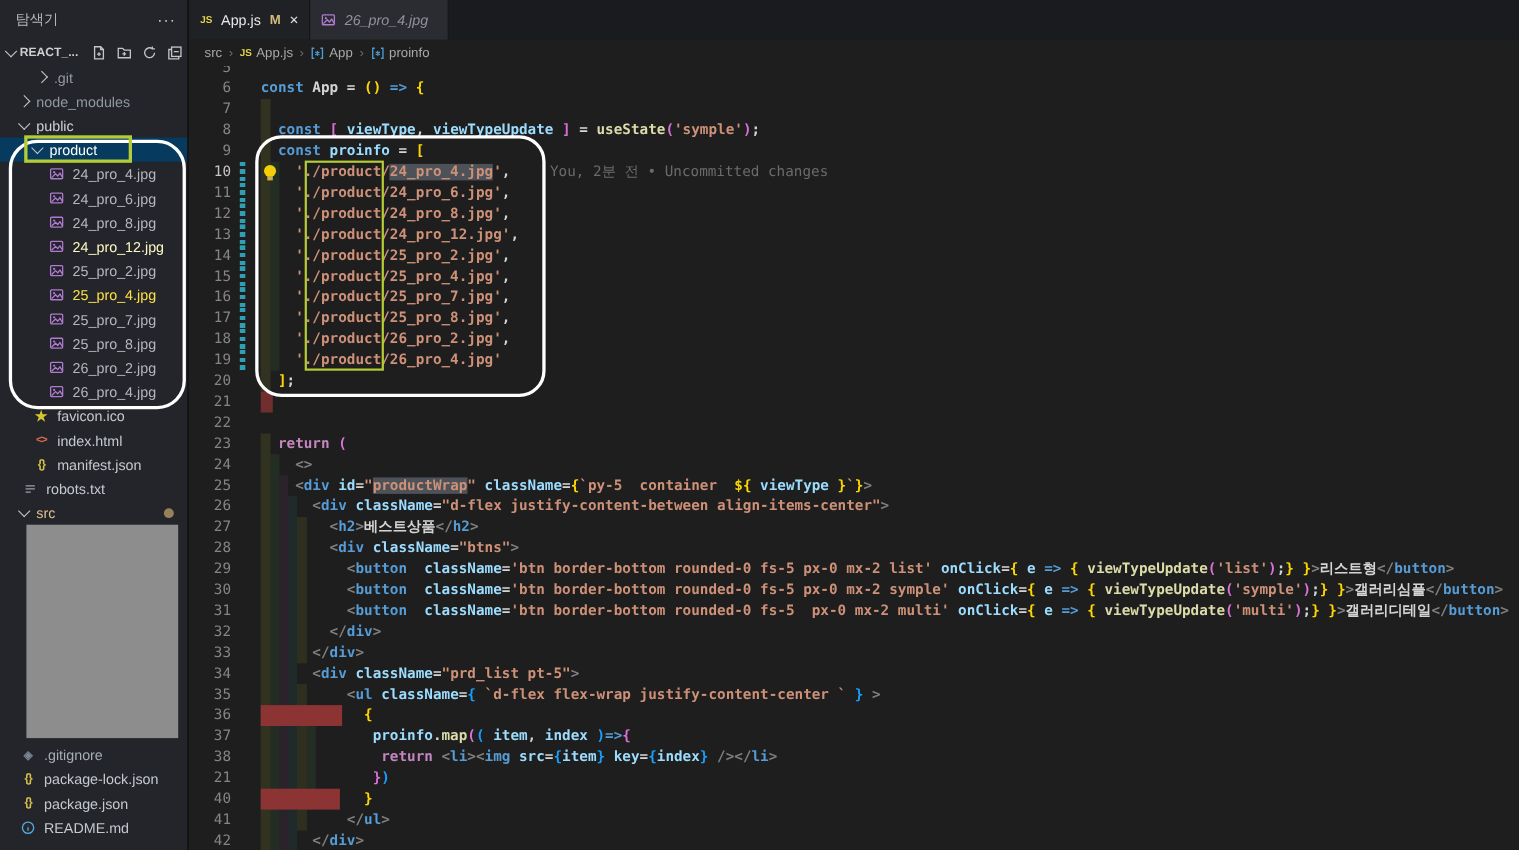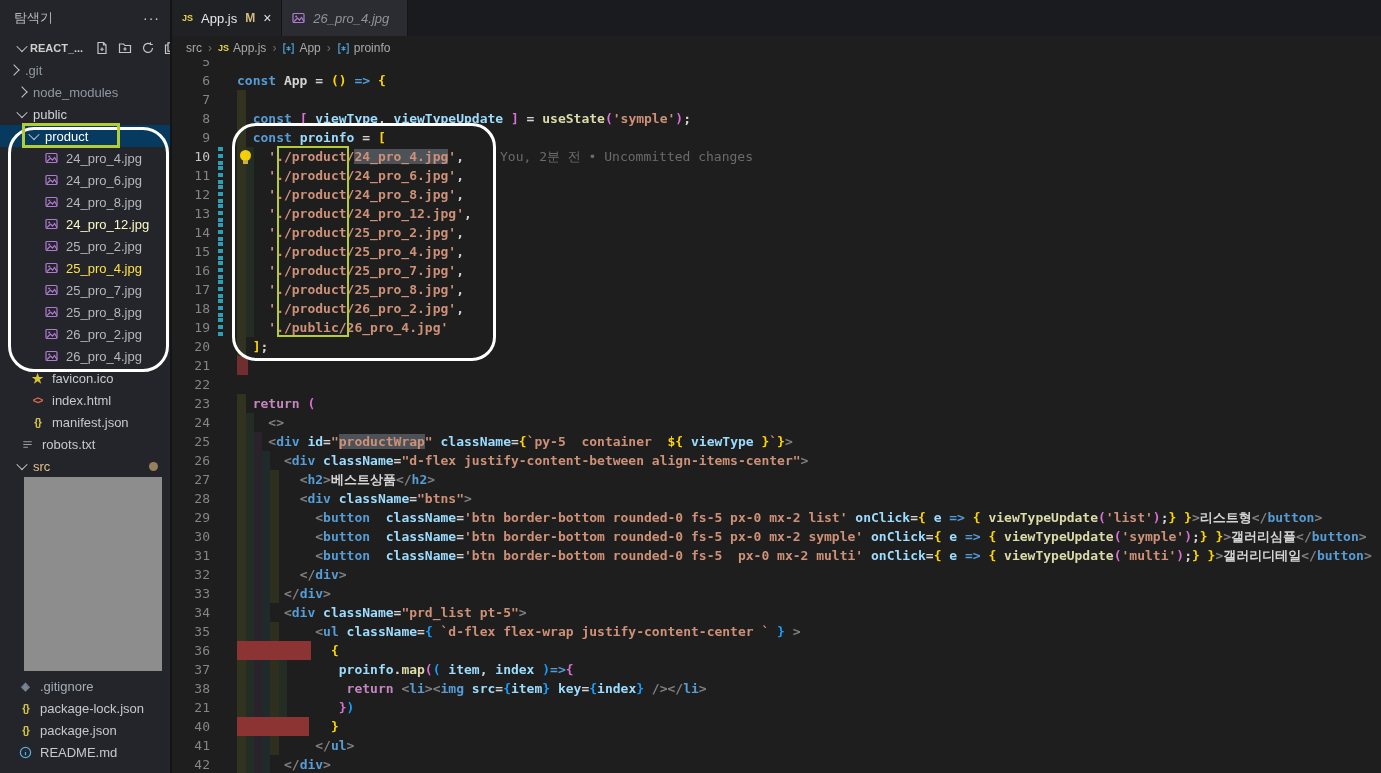--- a/index.html
+++ b/index.html
@@ -6,21 +6,21 @@
   html,body { width:1381px; height:773px; overflow:hidden; background:#1e1e1e;
               font-family:"Liberation Sans", sans-serif; }
   #stage { position:relative; width:1381px; height:773px; }
 
   
   #sidebar { position:absolute; left:0; top:0; width:174px; height:773px;
              background:#23252b; color:#c5c9ce; font-size:13px; }
   #sb-title-row { height:36px; display:flex; align-items:center; justify-content:space-between;
                   padding:0 14px; color:#b9b9b9; }
   #sb-more { color:#cccccc; font-size:14px; letter-spacing:1px; cursor:pointer; }
-  #sb-section { height:23px; display:flex; align-items:center; padding:0 6px;margin-left:12px; }
+  #sb-section { height:23px; display:flex; align-items:center; padding:0 6px; }
   #sb-section .sec-label { font-weight:bold; font-size:11px; color:#cfcfcf; margin:0 6px 0 4px; }
   .sec-actions { display:flex; gap:9px; margin-left:6px; align-items:center; }
   .sec-actions svg { display:block; }
 
   .trow { height:22px; display:flex; align-items:center; position:relative; cursor:pointer; }
   .trow.sel { background:#063a5e; }
   .chev { width:8px; height:8px; border-right:1.4px solid #c5c5c5; border-bottom:1.4px solid #c5c5c5;
           display:inline-block; flex:none; }
   .chev.down { transform:rotate(45deg) translate(-1px,-1px); }
   .chev.right { transform:rotate(-45deg); }
@@ -113,21 +113,21 @@
           <span style="display:inline-flex">
             <svg width="14" height="14" viewBox="0 0 14 14" fill="none" stroke="#c5c5c5" stroke-width="1.2">
               <rect x="4" y="1.8" width="8.5" height="8.5"></rect>
               <path d="M6 6 H10.5"></path>
               <path d="M4 4 H1.5 V12.5 H10.5 V10.3"></path>
             </svg>
           </span>
         </span>
     </div>
     <div id="tree">
-        <div class="trow" style="padding-left:10px">
+        <div class="trow" style="padding-left:34px">
           <span class="chev right"></span>
           <span class="tlabel" style="color:#9098a0">.git</span>
         </div>
         <div class="trow" style="padding-left:18px">
           <span class="chev right"></span>
           <span class="tlabel" style="color:#9098a0">node_modules</span>
         </div>
         <div class="trow" style="padding-left:18px">
           <span class="chev down"></span>
           <span class="tlabel" style="color:#cfd2d6">public</span>
@@ -353,21 +353,21 @@
         <div class="crow"><span class="ln">9</span><span class="ctext"><span class="p">  </span><span class="k">const </span><span class="v">proinfo </span><span class="p">= </span><span class="b1">[</span></span></div>
         <div class="crow"><span class="ln cur">10</span><span class="teal"></span><span class="ctext"><span class="p">    </span><span class="s">'./product/</span><span class="s hl">24_pro_4.jpg</span><span class="s">'</span><span class="p">,</span></span><span class="bulb"></span><span class="blame">You, 2분 전 • Uncommitted changes</span></div>
         <div class="crow"><span class="ln">11</span><span class="teal"></span><span class="ctext"><span class="p">    </span><span class="s">'./product/24_pro_6.jpg'</span><span class="p">,</span></span></div>
         <div class="crow"><span class="ln">12</span><span class="teal"></span><span class="ctext"><span class="p">    </span><span class="s">'./product/24_pro_8.jpg'</span><span class="p">,</span></span></div>
         <div class="crow"><span class="ln">13</span><span class="teal"></span><span class="ctext"><span class="p">    </span><span class="s">'./product/24_pro_12.jpg'</span><span class="p">,</span></span></div>
         <div class="crow"><span class="ln">14</span><span class="teal"></span><span class="ctext"><span class="p">    </span><span class="s">'./product/25_pro_2.jpg'</span><span class="p">,</span></span></div>
         <div class="crow"><span class="ln">15</span><span class="teal"></span><span class="ctext"><span class="p">    </span><span class="s">'./product/25_pro_4.jpg'</span><span class="p">,</span></span></div>
         <div class="crow"><span class="ln">16</span><span class="teal"></span><span class="ctext"><span class="p">    </span><span class="s">'./product/25_pro_7.jpg'</span><span class="p">,</span></span></div>
         <div class="crow"><span class="ln">17</span><span class="teal"></span><span class="ctext"><span class="p">    </span><span class="s">'./product/25_pro_8.jpg'</span><span class="p">,</span></span></div>
         <div class="crow"><span class="ln">18</span><span class="teal"></span><span class="ctext"><span class="p">    </span><span class="s">'./product/26_pro_2.jpg'</span><span class="p">,</span></span></div>
-        <div class="crow"><span class="ln">19</span><span class="teal"></span><span class="ctext"><span class="p">    </span><span class="s">'./public/26_pro_4.jpg'</span></span></div>
+        <div class="crow"><span class="ln">19</span><span class="teal"></span><span class="ctext"><span class="p">    </span><span class="s">'./product/26_pro_4.jpg'</span></span></div>
         <div class="crow"><span class="ln">20</span><span class="ctext"><span class="p">  </span><span class="b1">]</span><span class="p">;</span></span></div>
         <div class="crow"><span class="ln">21</span><span class="ctext"></span></div>
         <div class="crow"><span class="ln">22</span><span class="ctext"></span></div>
         <div class="crow"><span class="ln">23</span><span class="ctext"><span class="p">  </span><span class="ctl">return </span><span class="b2">(</span></span></div>
         <div class="crow"><span class="ln">24</span><span class="ctext"><span class="p">    </span><span class="g">&lt;&gt;</span></span></div>
         <div class="crow"><span class="ln">25</span><span class="ctext"><span class="p">    </span><span class="g">&lt;</span><span class="t">div </span><span class="v">id</span><span class="p">=</span><span class="s">"</span><span class="s hl">productWrap</span><span class="s">" </span><span class="v">className</span><span class="p">=</span><span class="b1">{</span><span class="s">`py-5  container  </span><span class="b1">${ </span><span class="v">viewType</span><span class="b1"> }</span><span class="s">`</span><span class="b1">}</span><span class="g">&gt;</span></span></div>
         <div class="crow"><span class="ln">26</span><span class="ctext"><span class="p">      </span><span class="g">&lt;</span><span class="t">div </span><span class="v">className</span><span class="p">=</span><span class="s">"d-flex justify-content-between align-items-center"</span><span class="g">&gt;</span></span></div>
         <div class="crow"><span class="ln">27</span><span class="ctext"><span class="p">        </span><span class="g">&lt;</span><span class="t">h2</span><span class="g">&gt;</span><span class="w">베스트상품</span><span class="g">&lt;/</span><span class="t">h2</span><span class="g">&gt;</span></span></div>
         <div class="crow"><span class="ln">28</span><span class="ctext"><span class="p">        </span><span class="g">&lt;</span><span class="t">div </span><span class="v">className</span><span class="p">=</span><span class="s">"btns"</span><span class="g">&gt;</span></span></div>
         <div class="crow"><span class="ln">29</span><span class="ctext"><span class="p">          </span><span class="g">&lt;</span><span class="t">button  </span><span class="v">className</span><span class="p">=</span><span class="s">'btn border-bottom rounded-0 fs-5 px-0 mx-2 list' </span><span class="v">onClick</span><span class="p">=</span><span class="b1">{ </span><span class="v">e </span><span class="k">=&gt; </span><span class="b1">{ </span><span class="fn">viewTypeUpdate</span><span class="b2">(</span><span class="s">'list'</span><span class="b2">)</span><span class="p">;</span><span class="b1">}</span><span class="b1"> }</span><span class="g">&gt;</span><span class="w">리스트형</span><span class="g">&lt;/</span><span class="t">button</span><span class="g">&gt;</span></span></div>

